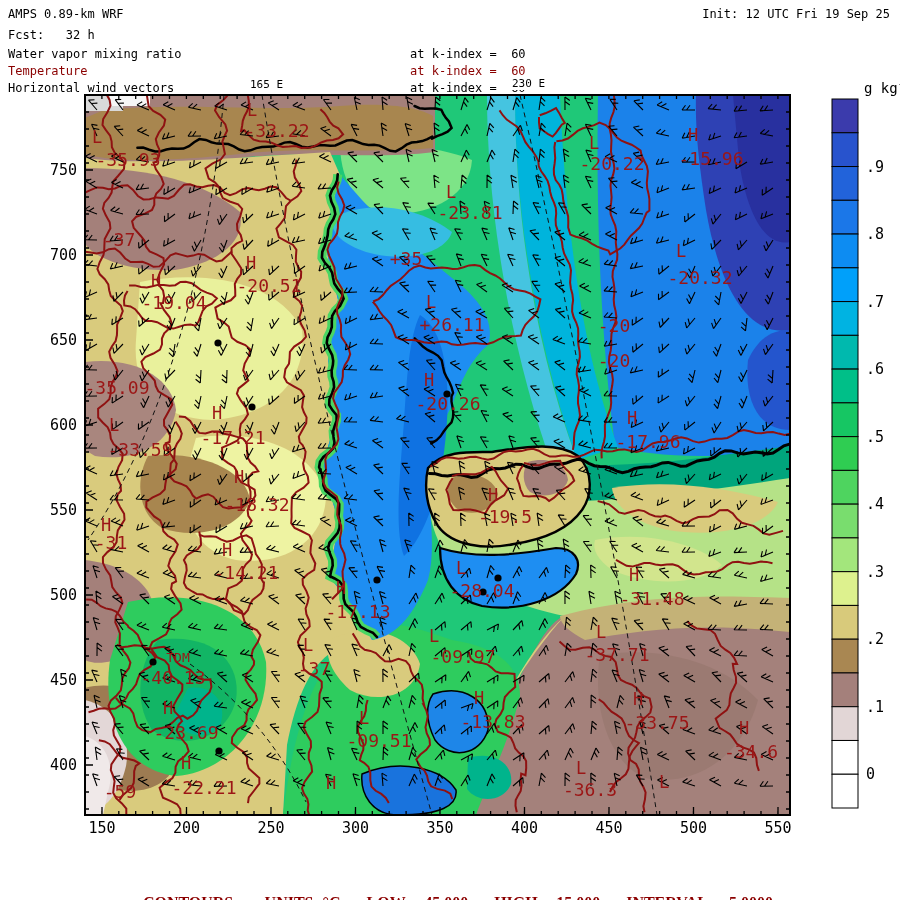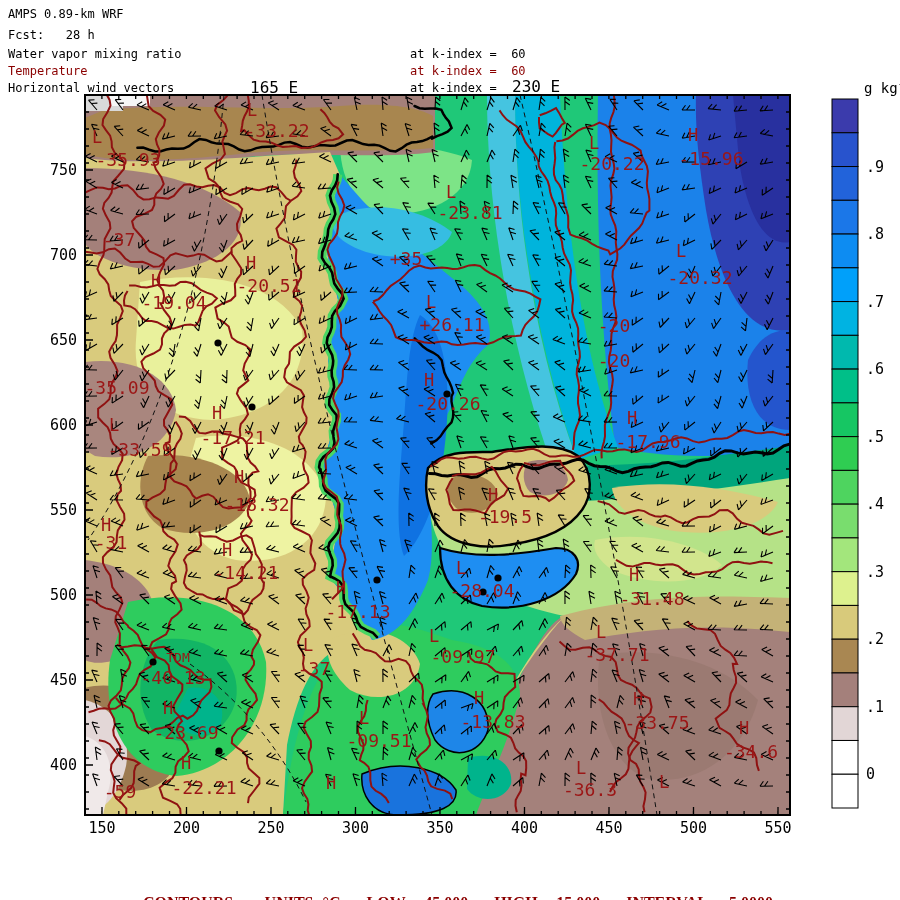--- a/index.html
+++ b/index.html
@@ -1,34 +1,35 @@
 <!DOCTYPE html>
 <html><head>
 <meta charset="utf-8">
 <style>
   html,body{margin:0;padding:0;background:#fff;}
   .stage{position:relative;width:900px;height:900px;background:#fff;overflow:hidden;
          font-family:"DejaVu Sans Mono",monospace;}
   .hline{position:absolute;font-size:12px;line-height:18px;color:#000;white-space:pre;}
   .hred{color:#8b0000;text-align:center;}
-  .mer{position:absolute;font-size:16px;color:#000;white-space:pre;}
+  .mer{position:absolute;font-size:11px;color:#000;white-space:pre;}
   svg text{font-family:"DejaVu Sans Mono",monospace;}
   .footer{position:absolute;top:876px;left:0;width:900px;text-align:center;
           font-family:"Liberation Serif",serif;font-weight:bold;font-size:16px;
           color:#8b0000;white-space:pre;}
   .footer span{margin-right:26px;}
   .footer span:last-child{margin-right:0;}
 </style>
 </head>
 <body>
 
 <div class="stage">
 
   <div class="hline" style="top:5px;left:8px">AMPS 0.89-km WRF</div>
-  <div class="hline" style="top:26px;left:8px">Fcst:   28 h</div>
+  <div class="hline" style="top:26px;left:8px">Fcst:   32 h</div>
+  <div class="hline" style="top:5px;right:10px">Init: 12 UTC Fri 19 Sep 25</div>
 
   <div class="hline" style="top:45px;left:8px">Water vapor mixing ratio</div>
   <div class="hline" style="top:45px;left:410px">at k-index =  60</div>
   <div class="hline hred" style="top:62px;left:8px">Temperature</div>
   <div class="hline hred" style="top:62px;left:410px">at k-index =  60</div>
   <div class="hline" style="top:79px;left:8px">Horizontal wind vectors</div>
   <div class="hline" style="top:79px;left:410px">at k-index =  60</div>
 
   <div class="mer" style="top:78px;left:250px">165 E</div>
   <div class="mer" style="top:77px;left:512px;background:#fff">230 E</div>

